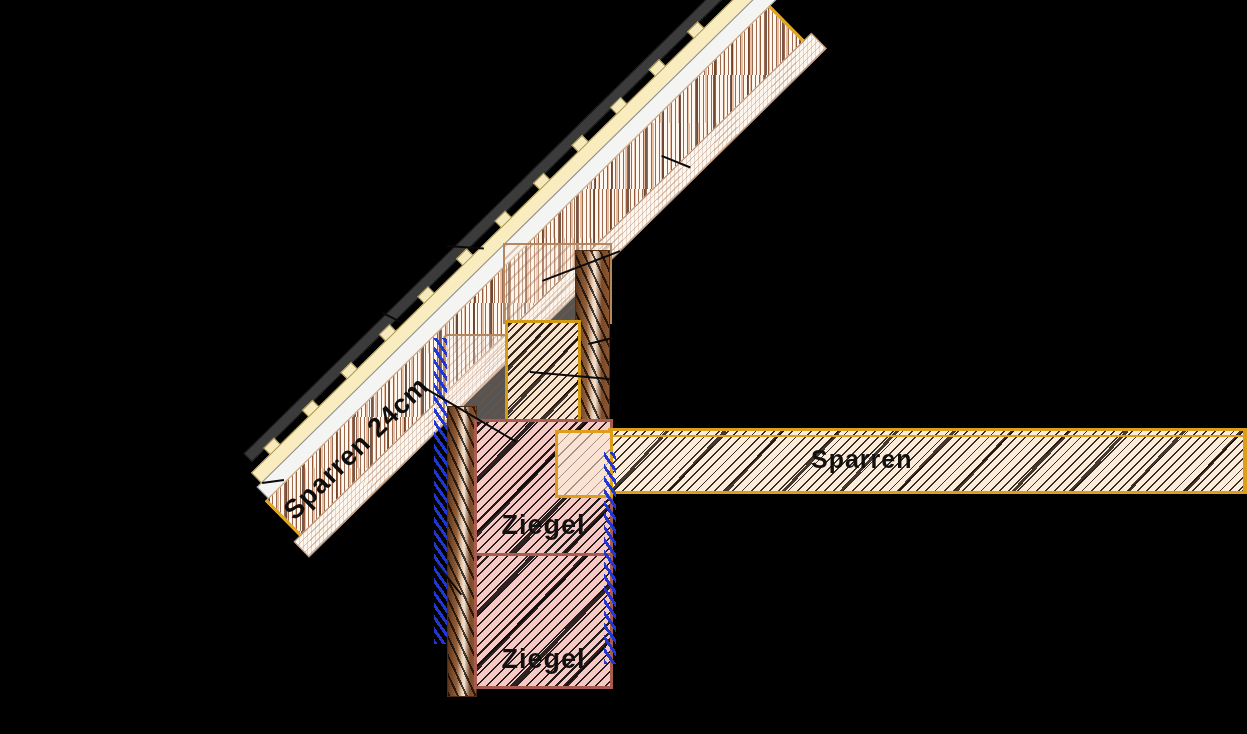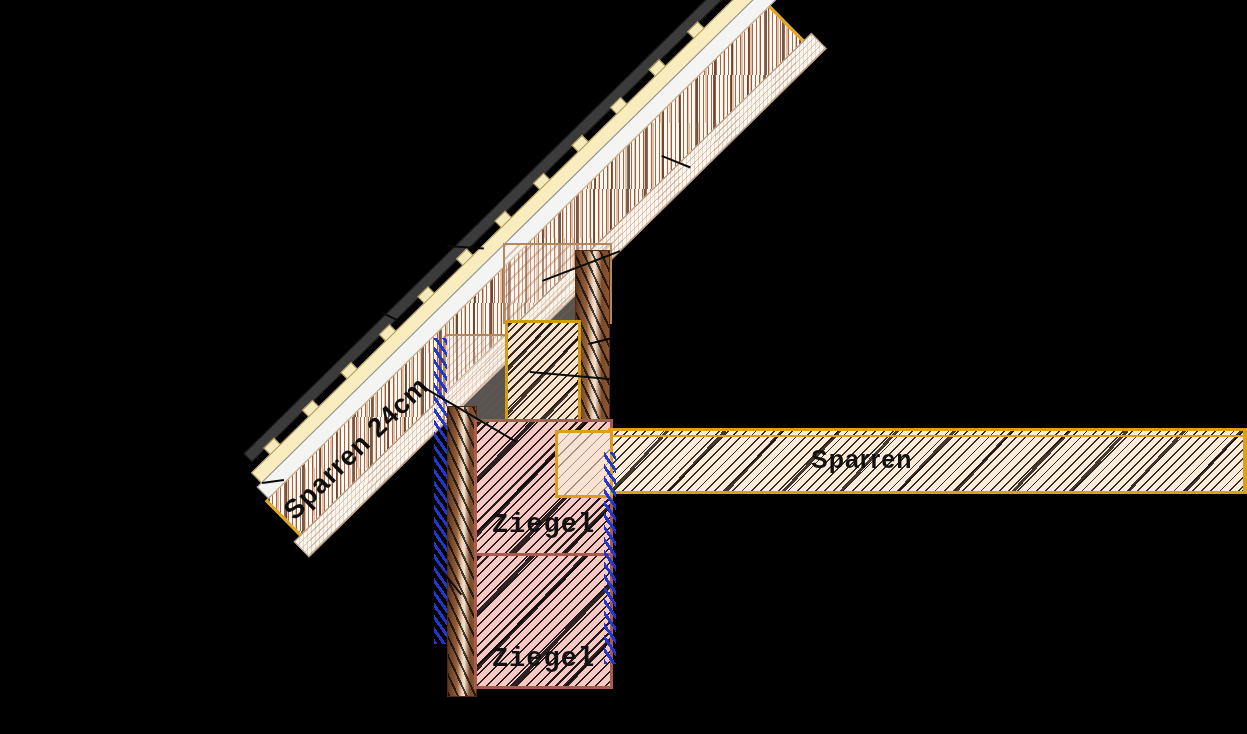--- a/index.html
+++ b/index.html
@@ -114,21 +114,21 @@
   .l5{left:420px;top:384px;width:112px;transform:rotate(30.5deg);}
   .l6{left:437px;top:563px;width:40px;transform:rotate(51deg);}
   .t1{left:447px;top:245px;width:37px;transform:rotate(4deg);}
   .t2{left:383px;top:312px;width:20px;transform:rotate(27deg);}
   .t3{left:262px;top:482px;width:22px;transform:rotate(-8deg);}
 
   
   #roof{z-index:1;}
   .stud-b,.stud-a{z-index:2;}
   .plank,.wall-stud{z-index:3;}
-  .brick,.pfette{z-index:4;font-family:Liberation Mono, monospace;}
+  .brick,.pfette{z-index:4;}
   .balken{z-index:5;}
   .beam-pocket{z-index:6;}
   .seal{z-index:7;}
   .leader{z-index:8;}
 </style>
 </head>
 <body>
 
 <div id="roof" class="abs">
   <div class="band roofing"></div>

